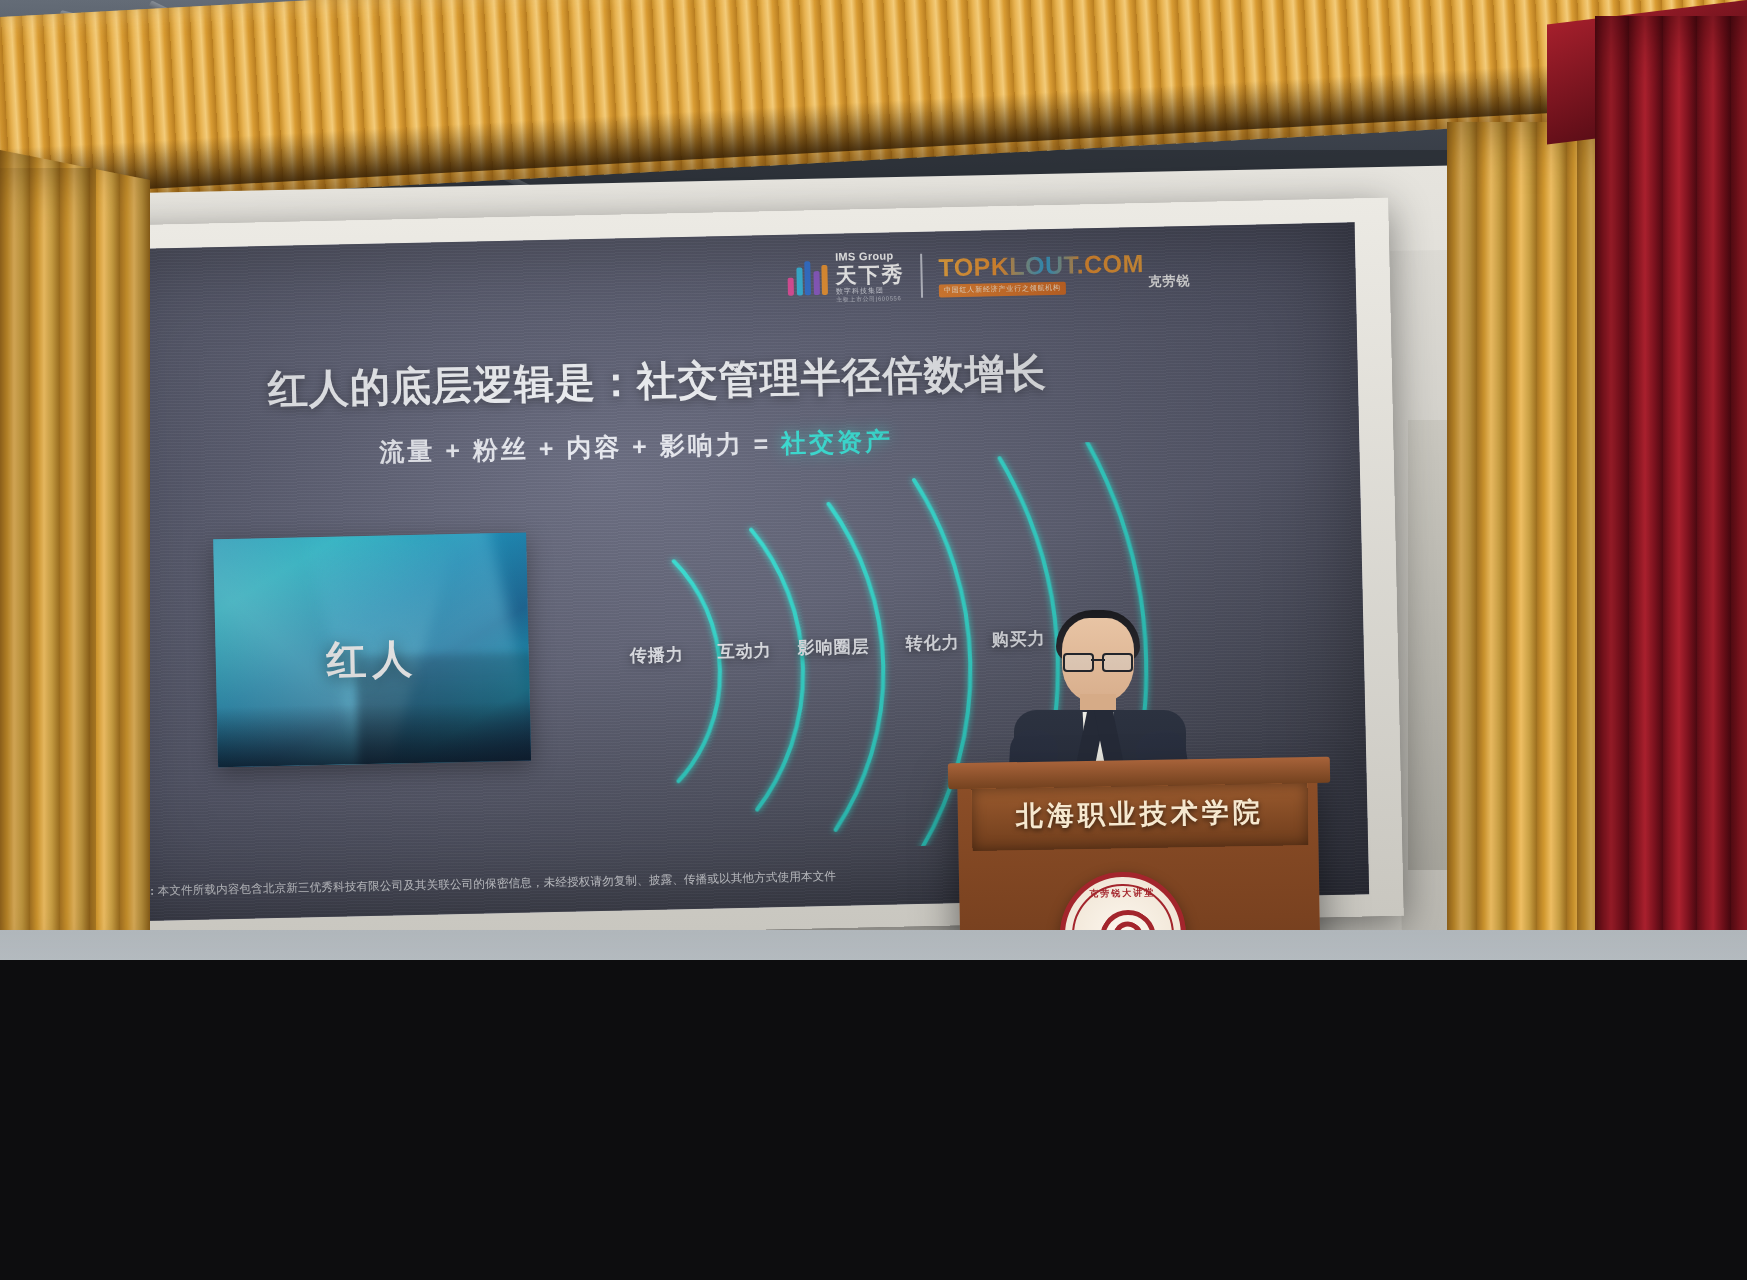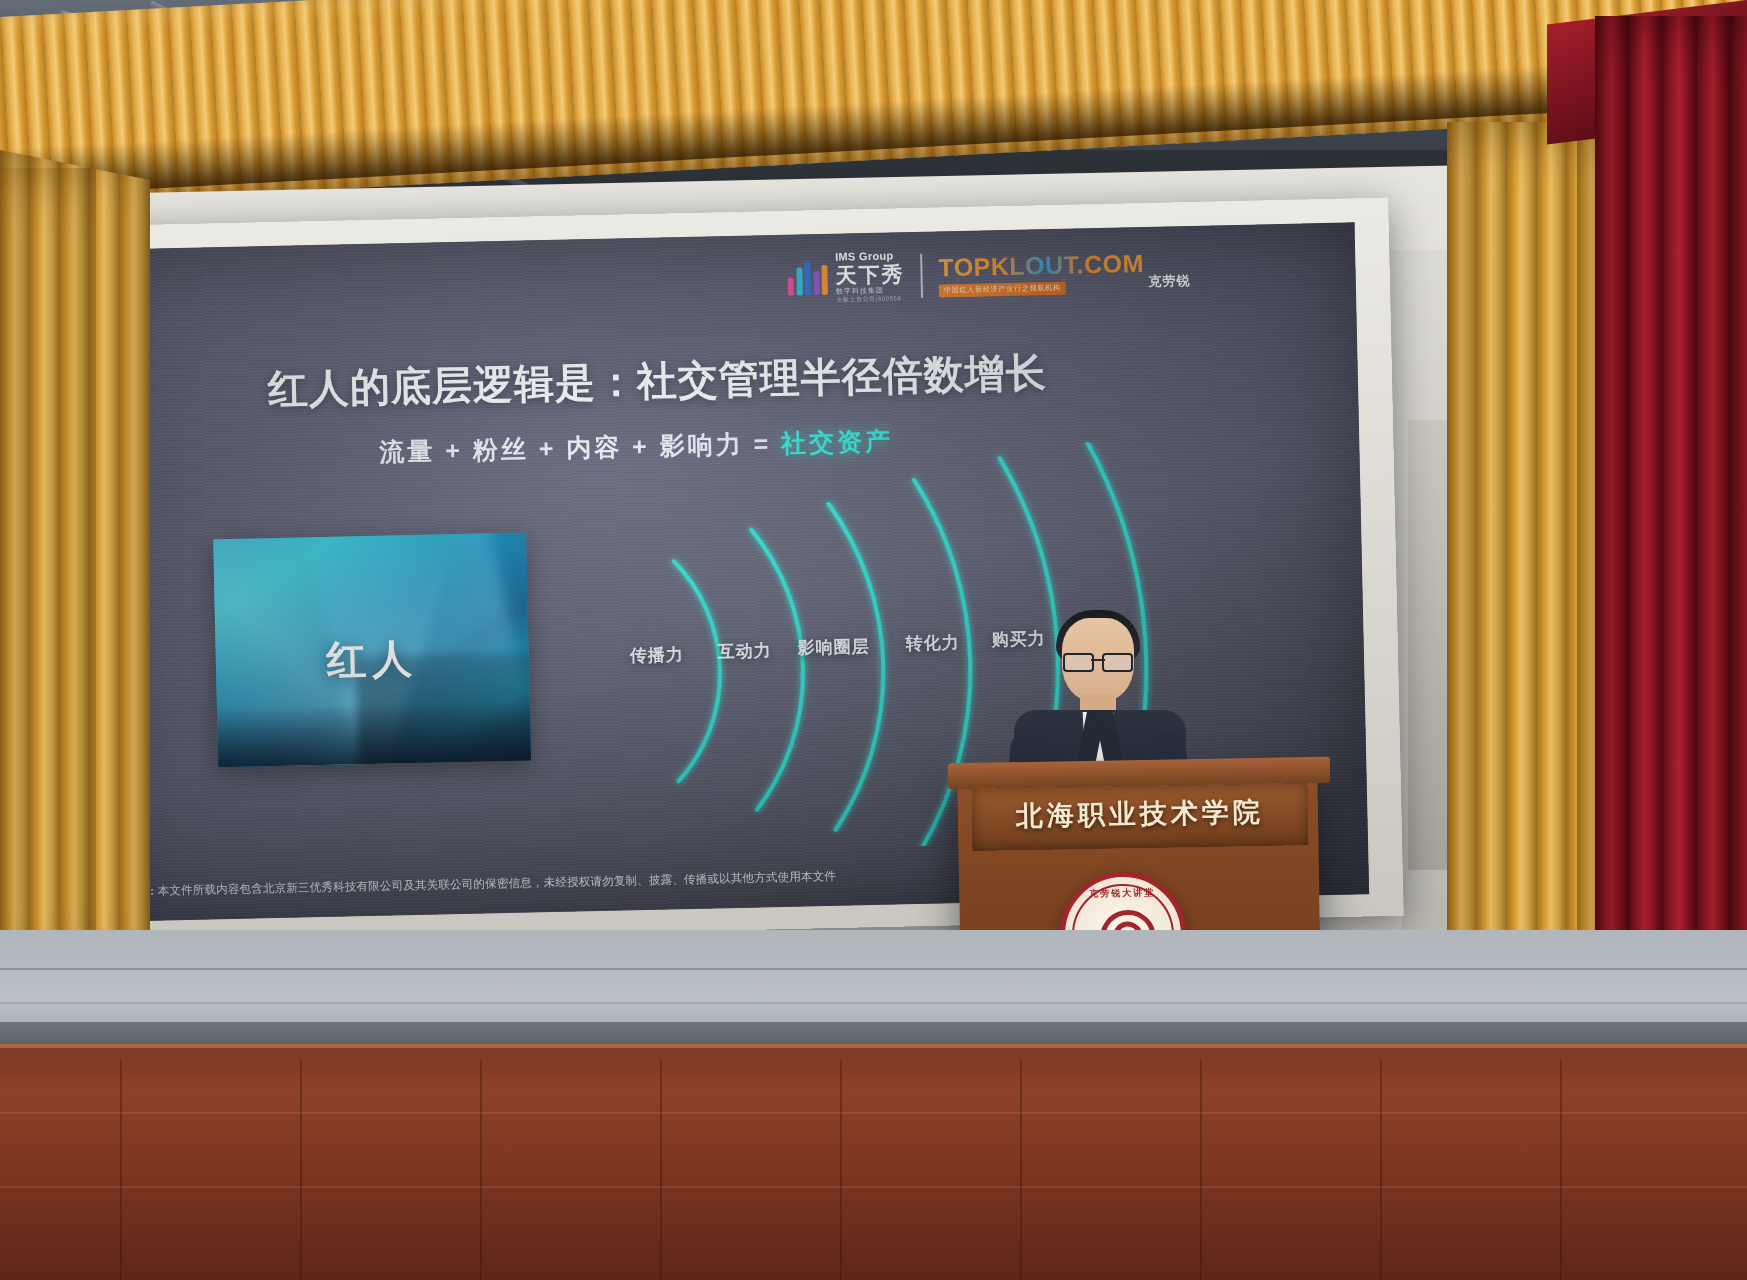--- a/index.html
+++ b/index.html
@@ -1,18 +1,18 @@
 <!DOCTYPE html>
 <html><head>
 <meta charset="utf-8">
 <title>Conference Stage Presentation</title>
 <style>
   html,body{margin:0;padding:0;background:#0d0d0f;}
   body{font-family:"Liberation Sans","DejaVu Sans",sans-serif;}
-  #stage{position:relative;width:1747px;height:1280px;overflow:hidden;background:#2b2b30;}
+  #stage{position:relative;width:1747px;height:960px;overflow:hidden;background:#2b2b30;}
 
   
   .ceiling{position:absolute;left:0;top:0;width:1747px;height:215px;
     background:linear-gradient(178deg,#5d6570 0%,#4a525d 28%,#3e444e 60%,#2f343c 100%);}
   .ceil-panel{position:absolute;background:linear-gradient(180deg,#6a727d,#555c67);opacity:.55;}
   .truss{position:absolute;background:linear-gradient(180deg,#8e949c,#5e646d);border-radius:2px;opacity:.85;}
   .truss.diag{transform-origin:left center;}
   .ceil-dark{position:absolute;background:#23262c;opacity:.75;}
   .lamp{position:absolute;width:62px;height:46px;border-radius:6px 6px 30px 30px;
     background:radial-gradient(ellipse at 50% 20%,#fdfbe8,#e8e2c0 40%,#9a9480 75%,#6d6a5e);

